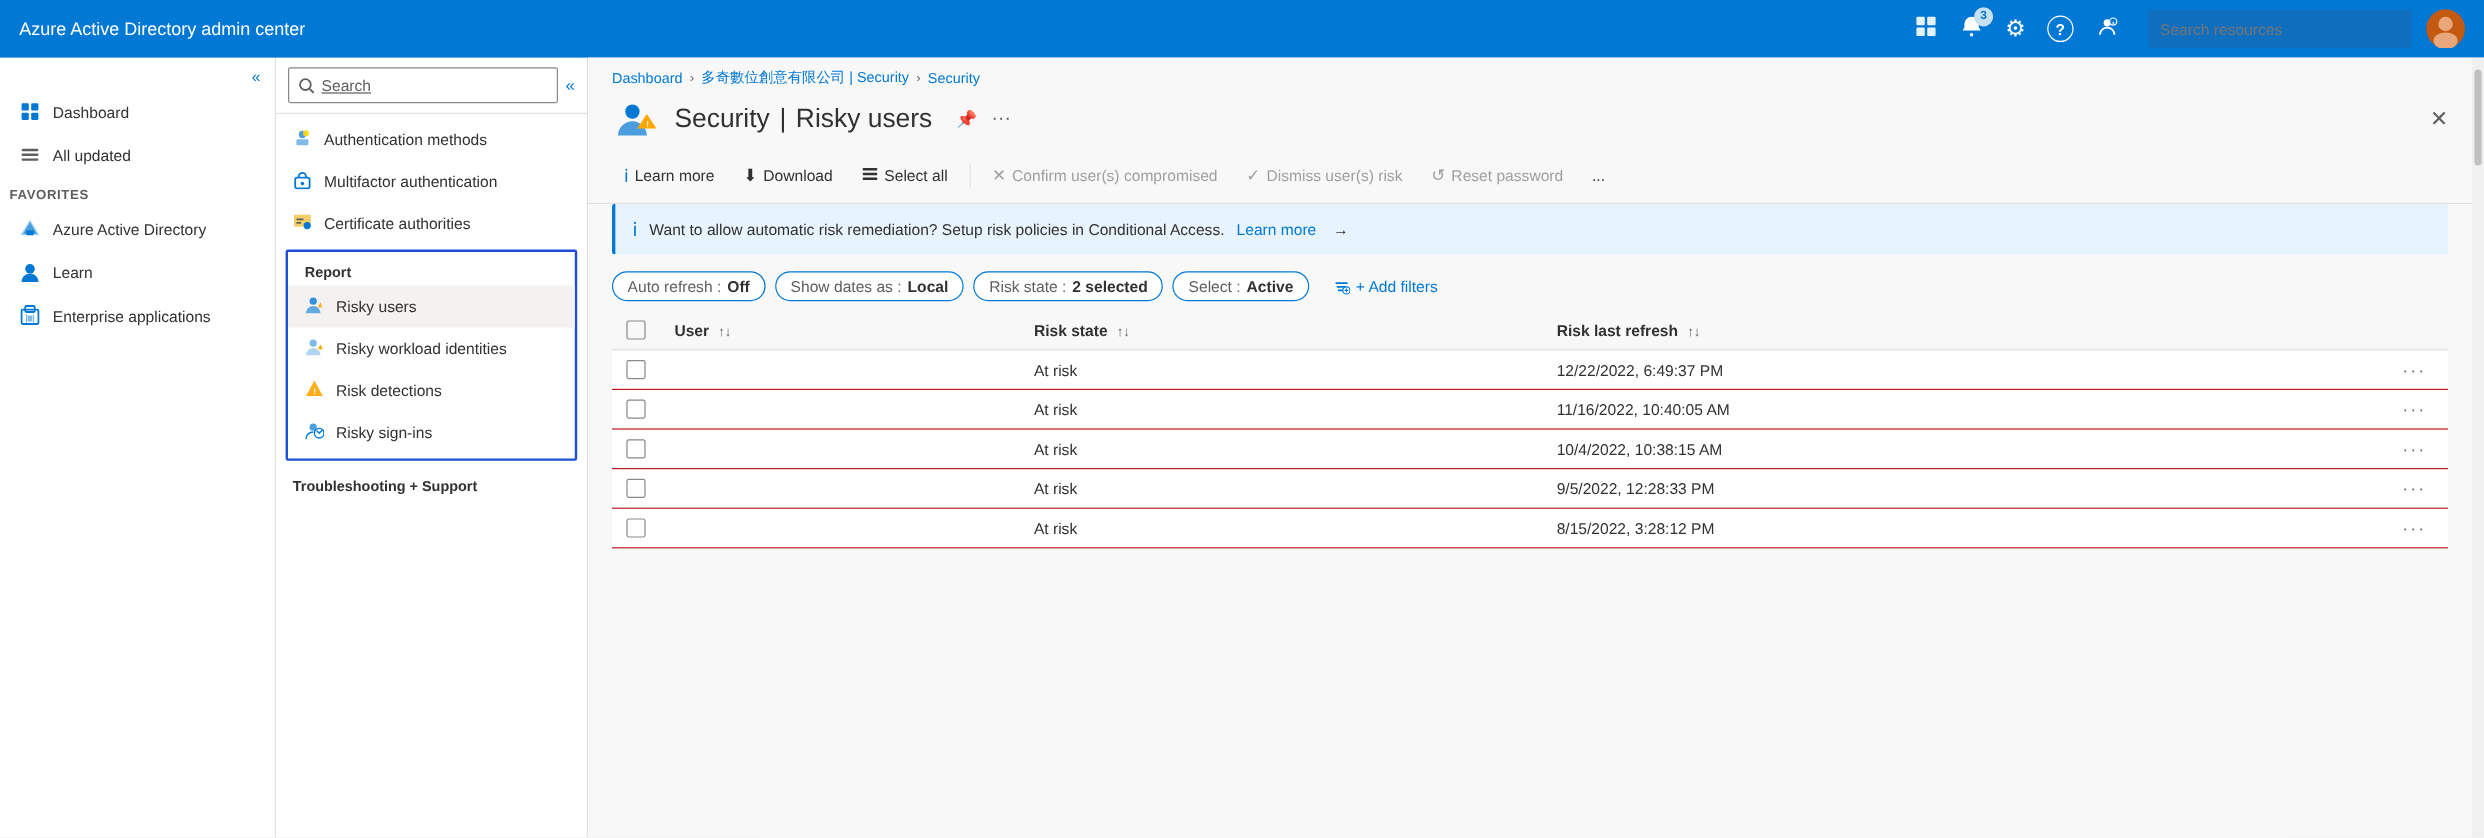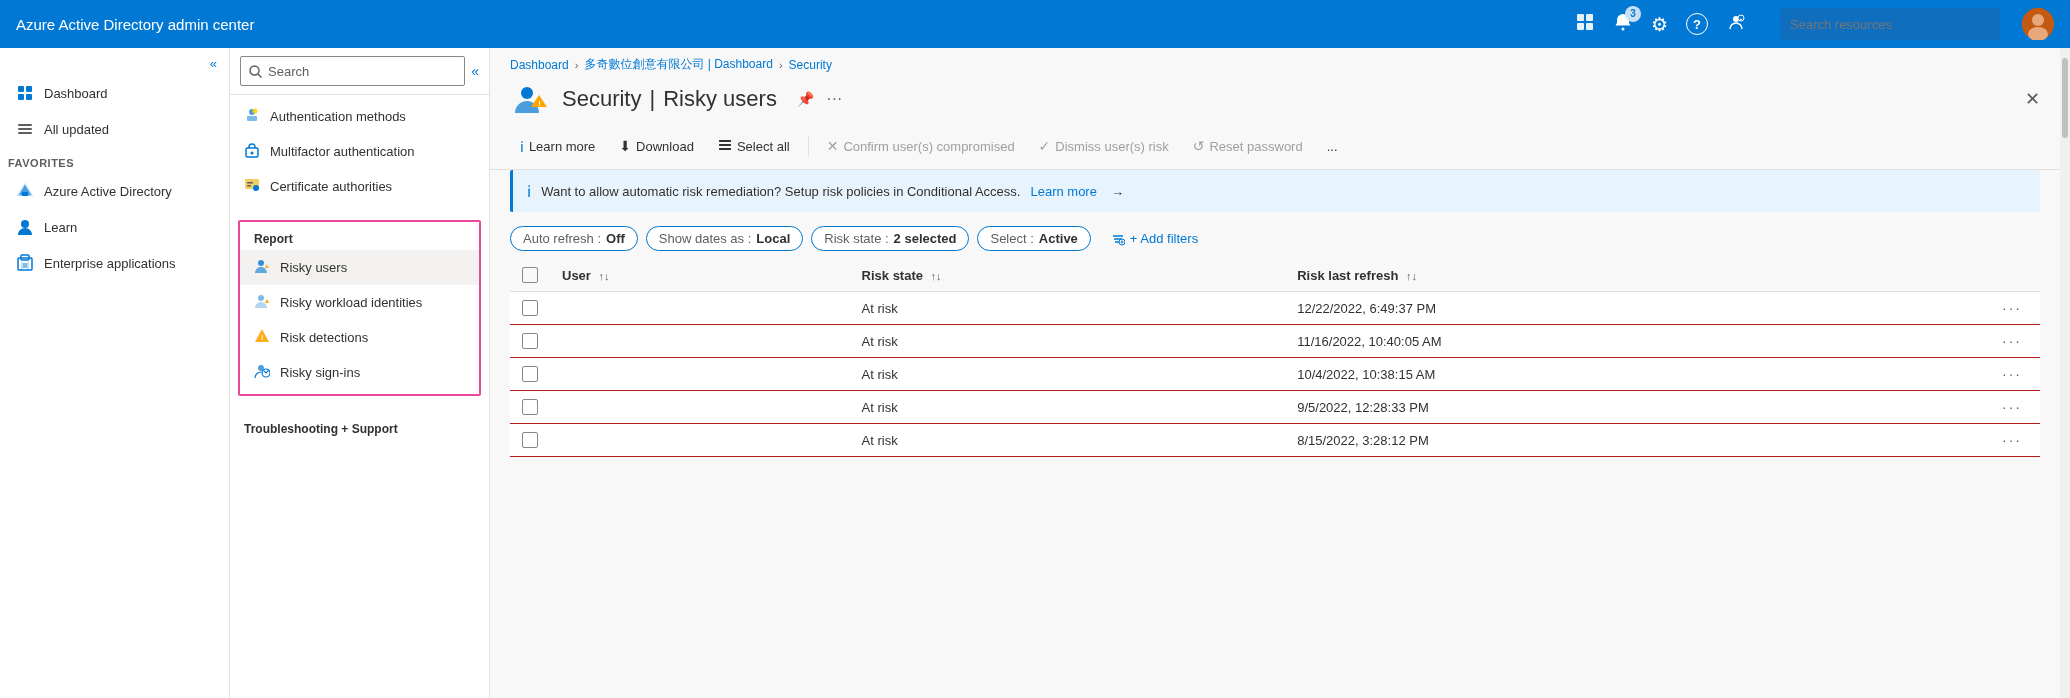--- a/index.html
+++ b/index.html
@@ -6,21 +6,21 @@
     body { width: 2070px; height: 698px; overflow: hidden; background: #f3f2f1; }
 
     
     .topbar {
       width: 100%;
       height: 48px;
       background: #0078d4;
       display: flex;
       align-items: center;
       padding: 0 16px;
-      gap: 22px;
+      gap: 12px;
       position: relative;
     }
     .topbar-title {
       color: white;
       font-size: 15px;
       font-weight: 400;
       flex: 1;
     }
     .topbar-icons {
       display: flex;
@@ -146,20 +146,21 @@
       border: 1px solid #8a8886;
       border-radius: 2px;
       padding: 0 8px;
       font-size: 13px;
       display: flex;
       align-items: center;
       gap: 6px;
       color: #605e5c;
       background: white;
       cursor: text;
+      text-decoration: underline;
     }
     .nav-collapse-icon {
       color: #0078d4;
       cursor: pointer;
       font-size: 14px;
     }
     .nav-items {
       flex: 1;
       overflow-y: auto;
       padding: 4px 0;
@@ -173,22 +174,22 @@
       font-size: 13px;
       color: #323130;
     }
     .nav-section-title {
       font-size: 12px;
       font-weight: 700;
       color: #323130;
       padding: 10px 14px 4px;
     }
     .report-section {
-      border: 2px solid #ec4899;
-      margin: 16px 8px;
+      border: 2px solid #1d4ed8;
+      margin: 4px 8px;
       border-radius: 2px;
       padding: 4px 0;
     }
     .report-section .nav-section-title {
       padding: 6px 14px 4px;
     }
     .report-section .nav-item {
       padding: 8px 14px;
     }
     .nav-item.highlighted { background: #f3f2f1; }
@@ -598,21 +599,21 @@
 
       <div class="nav-section-title">Troubleshooting + Support</div>
     </div>
   </div>
 
   <div class="main-content">
 
     <div class="breadcrumb">
       <a class="breadcrumb-link">Dashboard</a>
       <span class="breadcrumb-separator">›</span>
-      <a class="breadcrumb-link">多奇數位創意有限公司 | Dashboard</a>
+      <a class="breadcrumb-link">多奇數位創意有限公司 | Security</a>
       <span class="breadcrumb-separator">›</span>
       <span class="breadcrumb-current">Security</span>
     </div>
 
     <div class="page-header">
 
       <div class="page-header-icon">
         <svg width="38" height="38" viewBox="0 0 38 38" fill="none">
           <circle cx="16" cy="12" r="6" fill="#0078d4"></circle>
           <path d="M4 32c0-6.6 5.4-12 12-12s12 5.4 12 12" fill="#0078d4" opacity="0.7"></path>

